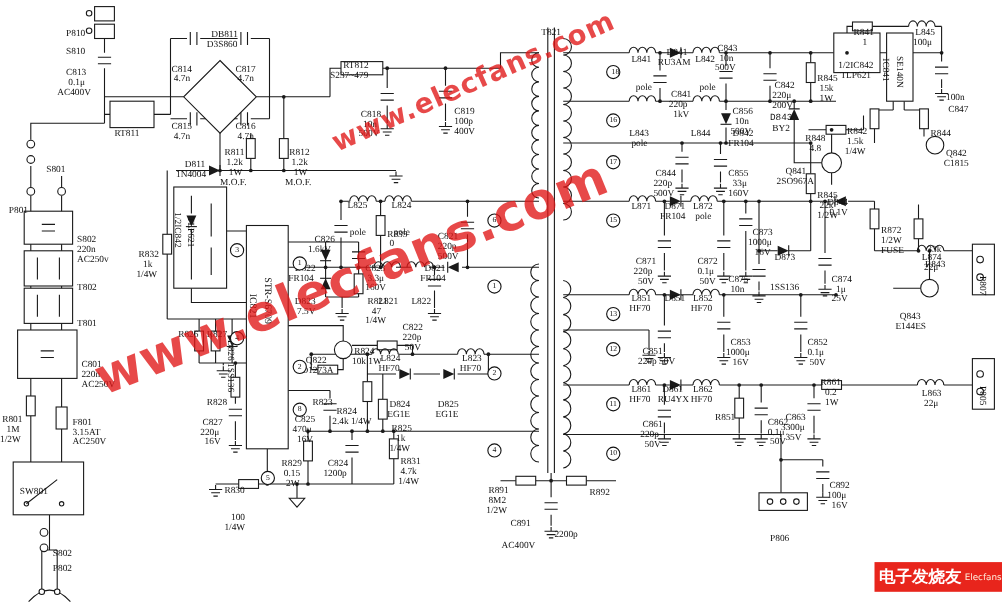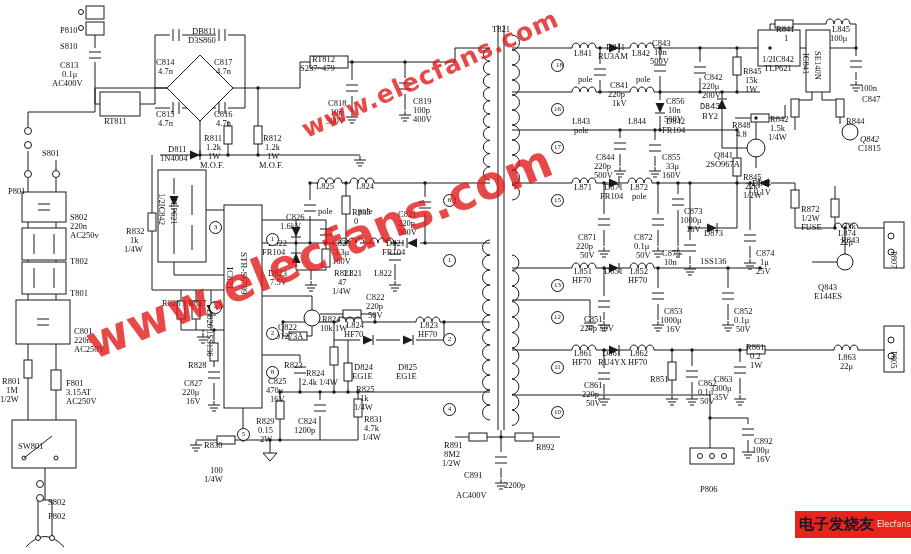--- a/index.html
+++ b/index.html
@@ -10,21 +10,21 @@
   .lbl{position:absolute;font-size:8.5px;line-height:1;color:#111;white-space:nowrap;}
   .lbl.circ{width:11px;height:11px;border:1px solid #111;border-radius:50%;text-align:center;
             line-height:11px;font-size:7px;background:#fff;}
   .lbl.vert{transform:rotate(90deg);transform-origin:left top;}
   .wm{position:absolute;color:rgba(224,22,22,0.78);font-family:"DejaVu Sans",sans-serif;
       font-weight:bold;z-index:5;pointer-events:none;letter-spacing:1px;}
   #wm-large{font-size:46px;left:88px;top:318px;transform:rotate(-22deg);transform-origin:left center;}
   #wm-small{font-size:25px;left:303px;top:116px;transform:rotate(-24deg);transform-origin:left center;}
   #banner{position:absolute;top:511px;right:0;width:116px;height:27px;background:#e8251c;z-index:6;
           display:flex;align-items:center;gap:3px;padding:0 4px;box-sizing:border-box;}
-  #banner .cn{color:#0f172a;font-size:15px;font-weight:bold;white-space:nowrap;
+  #banner .cn{color:#ffffff;font-size:15px;font-weight:bold;white-space:nowrap;
               font-family:"DejaVu Sans",sans-serif;}
   #banner .en{color:#ffeedd;font-size:8px;font-family:"DejaVu Sans",sans-serif;}
 </style>
 </head>
 <body>
 
 <div id="stage">
 
 <svg width="911" height="554" viewBox="0 0 911 554">
   <defs>
@@ -568,21 +568,21 @@
       <span class="lbl" style="left: 762px; top: 38px;">1/2IC842</span>
       <span class="lbl" style="left: 764px; top: 47px;">TLP621</span>
       <span class="lbl vert" style="left: 810px; top: 36px;">IC841</span>
       <span class="lbl vert" style="left: 822px; top: 34px;">SE140N</span>
       <span class="lbl" style="left: 862px; top: 58px; margin-top: 20px;">C847</span>
       <span class="lbl" style="left: 860px; top: 67px;">100n</span>
       <span class="lbl" style="left: 770px; top: 98px;">R842</span>
       <span class="lbl" style="left: 770px; top: 107px;">1.5k</span>
       <span class="lbl" style="left: 768px; top: 116px;">1/4W</span>
       <span class="lbl" style="left: 846px; top: 100px;">R844</span>
-      <span class="lbl" style="left: 860px; top: 118px; font-style: italic;">Q842</span>
+      <span class="lbl" style="left: 860px; top: 118px;">Q842</span>
       <span class="lbl" style="left: 858px; top: 127px; text-align: center;">C1815</span>
       <span class="lbl" style="left: 732px; top: 104px;">R848</span>
       <span class="lbl" style="left: 736px; top: 113px;">4.8</span>
       <span class="lbl" style="left: 714px; top: 134px;">Q841</span>
       <span class="lbl" style="left: 706px; top: 143px;">2SO967A</span>
       <span class="lbl" style="left: 572px; top: 100px;">L843</span>
       <span class="lbl" style="left: 574px; top: 109px;">pole</span>
       <span class="lbl" style="left: 628px; top: 100px;">L844</span>
       <span class="lbl" style="left: 666px; top: 100px;">D842</span>
       <span class="lbl" style="left: 662px; top: 109px;">FR104</span>

